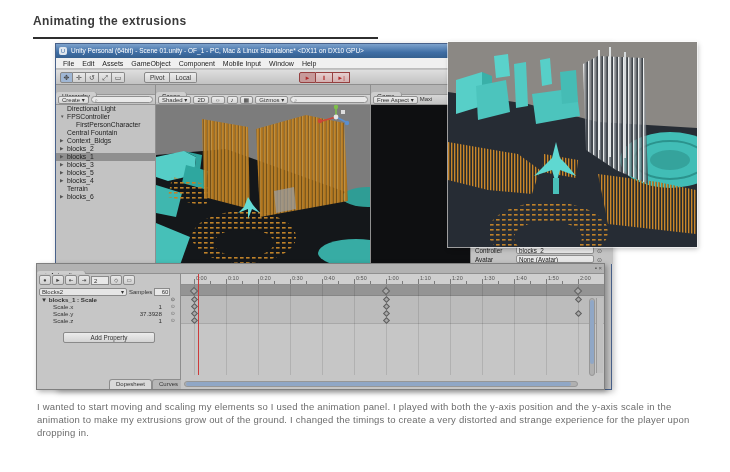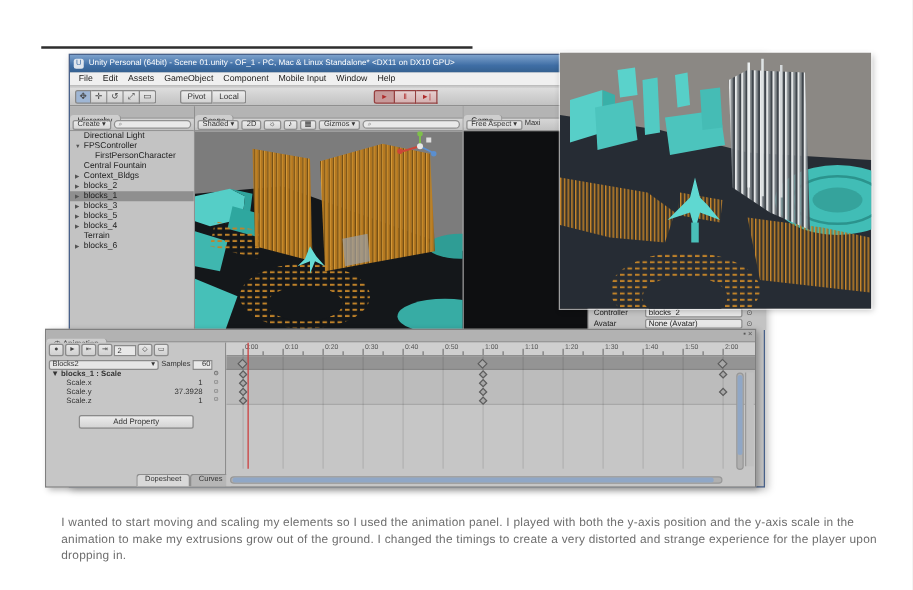--- a/index.html
+++ b/index.html
@@ -4,21 +4,21 @@
 <style>
   html,body{margin:0;padding:0;background:#fff;}
   *{box-sizing:border-box;}
   .page{position:relative;width:730px;height:472px;background:#fff;overflow:hidden;
         font-family:"Liberation Sans",sans-serif;}
   
   .ptitle{position:absolute;left:33px;top:14px;font-size:12px;font-weight:bold;
           letter-spacing:.4px;color:#3a3a3a;margin:0;}
   .trule{position:absolute;left:33px;top:37px;width:345px;height:2px;background:#2e2e2e;}
   .caption{position:absolute;left:33px;top:396px;width:668px;font-size:9.5px;
-           line-height:13px;color:#6d6d6d;letter-spacing:.2px;margin:16px;}
+           line-height:13px;color:#6d6d6d;letter-spacing:.2px;margin:4px;}
   
   .uwin{position:absolute;left:55px;top:43px;width:557px;height:347px;background:#c3c3c3;
         border:1px solid #48618a;box-shadow:2px 2px 6px rgba(0,0,0,.25);z-index:1;}
   .titlebar{position:absolute;left:0;top:0;right:0;height:14px;
             background:linear-gradient(#7da2cc,#3f6ea5 60%,#35608f);color:#fff;
             font-size:6.5px;line-height:14px;white-space:nowrap;overflow:hidden;padding-left:15px;}
   .ulogo{position:absolute;left:3px;top:3px;width:8px;height:8px;background:#dfe6ee;
          border-radius:2px;color:#3f6ea5;font-size:6px;line-height:8px;text-align:center;}
   .winbtns{position:absolute;right:2px;top:2px;display:flex;gap:1px;}
   .wb{width:13px;height:9px;border:1px solid #2c4a6e;border-radius:2px;
@@ -112,20 +112,21 @@
   .hsb .thumb{position:absolute;left:1px;right:6px;top:0;bottom:0;background:#90a7c6;border-radius:3px;}
   .vsb{position:absolute;right:9px;top:24px;width:6px;height:78px;background:#b0b0b0;border:1px solid #979797;border-radius:3px;}
   .vsb .thumb{position:absolute;left:0;right:0;top:1px;height:64px;background:#90a7c6;border-radius:3px;}
   .rstrip{position:absolute;right:1px;top:24px;bottom:16px;width:7px;background:#c0c0c0;border-left:1px solid #9a9a9a;}
 </style>
 </head>
 <body>
 
 <div class="page">
 
+  <h1 class="ptitle">Animating the extrusions</h1>
   <div class="trule"></div>
 
   <div class="uwin">
     <div class="titlebar">
       <span class="ulogo">U</span>
       <span>Unity Personal (64bit) - Scene 01.unity - OF_1 - PC, Mac &amp; Linux Standalone* &lt;DX11 on DX10 GPU&gt;</span>
       <span class="winbtns">
         <span class="wb"></span>
         <span class="wb"></span>
         <span class="wb close"></span>

